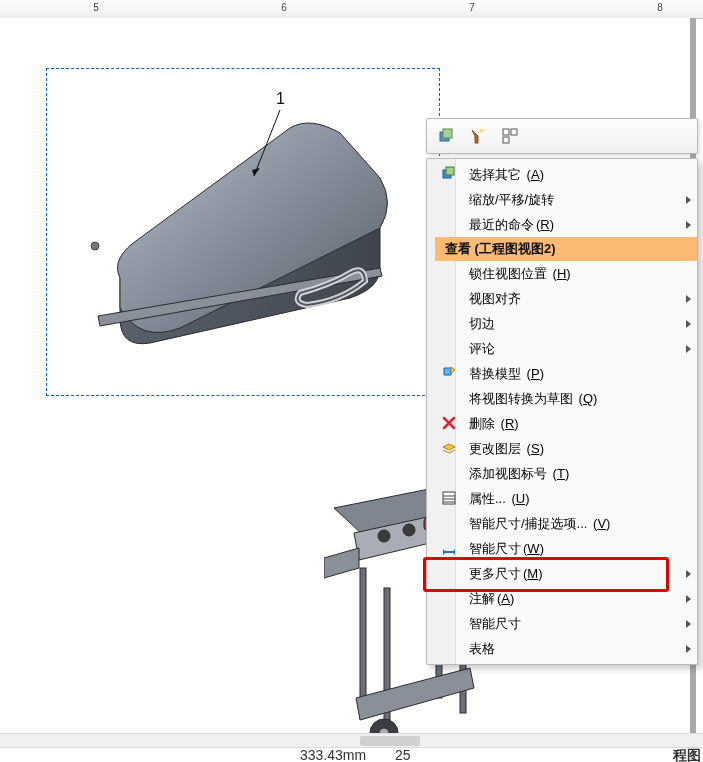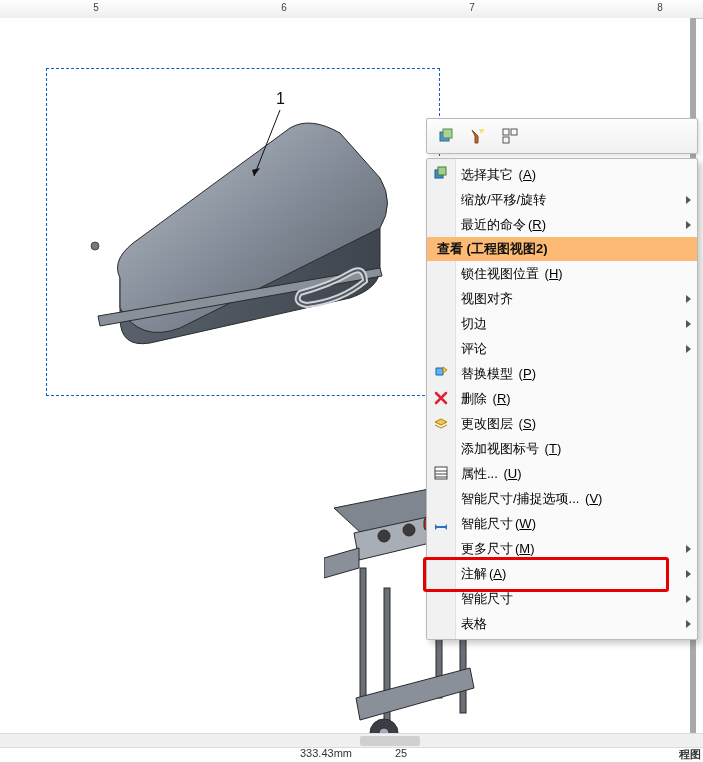--- a/index.html
+++ b/index.html
@@ -65,21 +65,21 @@
     width: 30px; height: 70px;
     pointer-events: none;
   }
 
   
   .status {
     position: absolute;
     left: 0; right: 0;
     bottom: 0;
     height: 14px;
-    font-size: 11px;
+    font-size: 14px;
     color: #333;
     border-top: 1px solid #dcdcdc;
     background: #fff;
   }
   .status .coord-a { position:absolute; left:300px; top:-1px; }
   .status .coord-b { position:absolute; left:395px; top:-1px; }
   .status .right-label { position:absolute; right:2px; top:-1px;font-weight:bold; }
 
   
   .hscroll {
@@ -124,21 +124,21 @@
 
   
   .context-menu {
     position: absolute;
     left: 426px; top: 158px;
     width: 272px;
     background: #fafafa;
     border: 1px solid #b9b9b9;
     box-shadow: 4px 4px 6px rgba(0,0,0,.2);
     border-radius: 2px;
-    padding: 3px 0 3px 0;
+    padding: 3px 0 3px 8px;
     box-sizing: border-box;
   }
   .context-menu .gutter {
     position: absolute;
     left: 0; top: 0; bottom: 0;
     width: 28px;
     background: #f1f1f1;
     border-right: 1px solid #e0e0e0;
   }
   .mi {
@@ -338,20 +338,24 @@
     <span class="icon-slot">
       <svg width="16" height="16" viewBox="0 0 16 16">
           <path d="M3 3h7v7H3z" fill="#64b2ff" stroke="#1166aa"></path>
           <path d="M10 2l4 3-4 3V2z" fill="#ffd24b" stroke="#b48400"></path>
         </svg>
     </span>
     <span>替换模型</span>
     <span class="accel">&nbsp;(<u>P</u>)</span>
   </div>
 
+  <div class="mi">
+    <span>将视图转换为草图</span>
+    <span class="accel">&nbsp;(<u>Q</u>)</span>
+  </div>
 
   <div class="mi">
     <span class="icon-slot">
       <svg width="16" height="16" viewBox="0 0 16 16">
           <path d="M3 3l10 10M13 3L3 13" stroke="#d23" stroke-width="2.5" stroke-linecap="round"></path>
         </svg>
     </span>
     <span>删除</span>
     <span class="accel">&nbsp;(<u>R</u>)</span>
   </div>

